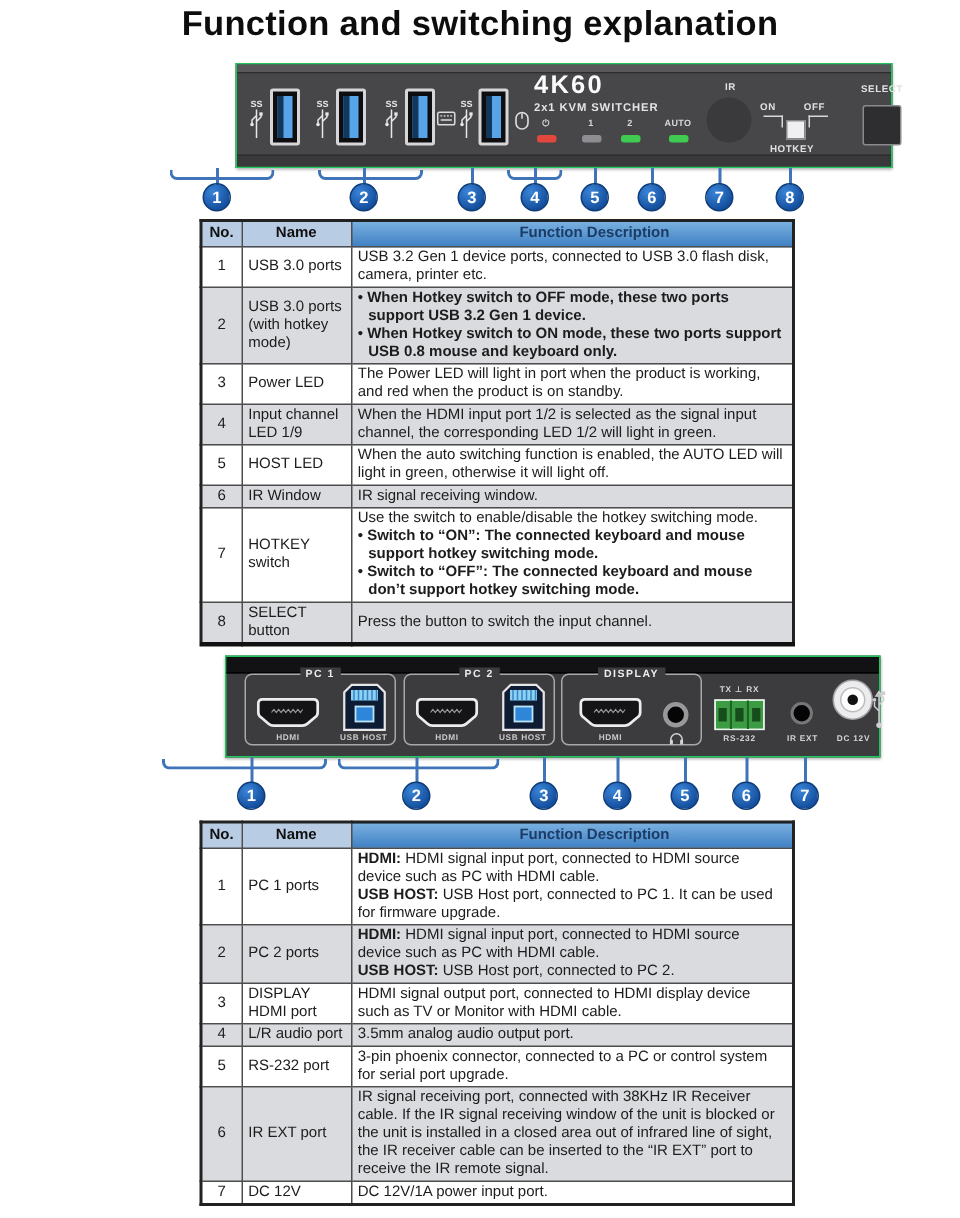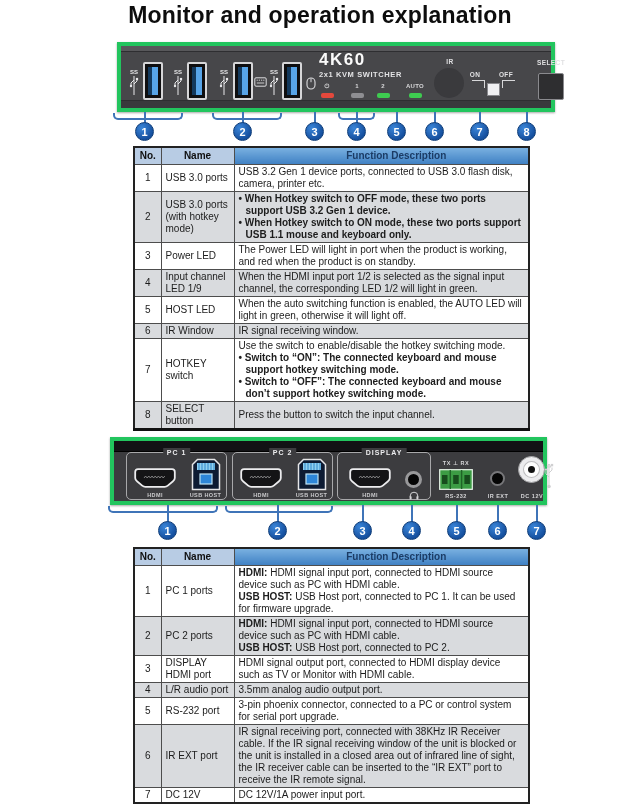--- a/index.html
+++ b/index.html
@@ -6,22 +6,22 @@
   body{width:640px;height:812px;position:relative;overflow:hidden;
        font-family:"Liberation Sans","DejaVu Sans",sans-serif;color:#1c1c1c;}
   *{box-sizing:border-box;}
   .page{position:absolute;inset:0;}
 
   
   .title{position:absolute;top:2px;left:0;width:100%;text-align:center;
          font-size:23px;font-weight:bold;color:#0d0d0d;letter-spacing:.2px;}
 
   
-  .panel{position:absolute;background:#47474a;border:4px solid #22c55e;
-         box-shadow:0 1px 2px rgba(0,0,0,.35);}
+  .panel{position:absolute;background:#47474a;border:1px solid #22c55e;
+         box-shadow:0 1px 2px rgba(0,0,0,.35);margin-left:40px;}
   #front-panel{left:117px;top:42px;width:438px;height:70px;}
   #front-panel::before{content:"";position:absolute;left:0;right:0;top:0;height:5px;
          background:#58585b;border-bottom:1px solid #2e2e31;}
   #front-panel::after{content:"";position:absolute;left:0;right:0;bottom:0;height:7px;
          background:#39393c;border-top:1px solid #2e2e31;}
   .usb-port{position:absolute;top:16px;width:20px;height:38px;background:#0e0e10;
          border:2px solid #d6d6d8;border-radius:2px;}
   .tongue{position:absolute;left:3px;top:3px;right:3px;bottom:3px;background:#57a4e8;
          border-left:4px solid #12385c;}
   .dev-svg{position:absolute;}
@@ -91,21 +91,21 @@
   .dline{margin:0;}
   .dline.bullet{padding-left:7px;text-indent:-7px;font-weight:bold;}
   .dline.bullet::before{content:"• ";}
   .dline b{font-weight:bold;}
 </style>
 </head>
 <body>
 
 <div class="page">
 
-  <div class="title">Monitor and operation explanation</div>
+  <div class="title">Function and switching explanation</div>
 
   <div id="front-panel" class="panel">
 
     <svg class="dev-svg" style="left:8px;top:21px" width="10" height="32" viewBox="0 0 10 32">
       <text x="5" y="7" font-size="6" font-weight="bold" fill="#e8e8ea" text-anchor="middle">SS</text>
       <path d="M5 9 V28 M5 13 l-3 3 v2 M5 17 l3 -3 v-2" stroke="#e8e8ea" stroke-width="1" fill="none"></path>
       <circle cx="2" cy="19" r="1.2" fill="#e8e8ea"></circle>
         <rect x="6.9" y="10.9" width="2.2" height="2.2" fill="#e8e8ea"></rect>
     </svg>
     <svg class="dev-svg" style="left:52px;top:21px" width="10" height="32" viewBox="0 0 10 32">
@@ -219,21 +219,21 @@
           <td class="name">USB 3.0 ports</td>
           <td class="desc">
             <div class="dline">USB 3.2 Gen 1 device ports, connected to USB 3.0 flash disk, camera, printer etc.</div>
           </td>
         </tr>
         <tr class="alt">
           <td class="no">2</td>
           <td class="name">USB 3.0 ports (with hotkey mode)</td>
           <td class="desc">
             <div class="dline bullet">When Hotkey switch to OFF mode, these two ports support USB 3.2 Gen 1 device.</div>
-            <div class="dline bullet">When Hotkey switch to ON mode, these two ports support USB 1.1 mouse and keyboard only.</div>
+            <div class="dline bullet">When Hotkey switch to ON mode, these two ports support USB 0.8 mouse and keyboard only.</div>
           </td>
         </tr>
         <tr>
           <td class="no">3</td>
           <td class="name">Power LED</td>
           <td class="desc">
             <div class="dline">The Power LED will light in port when the product is working, and red when the product is on standby.</div>
           </td>
         </tr>
         <tr class="alt">

